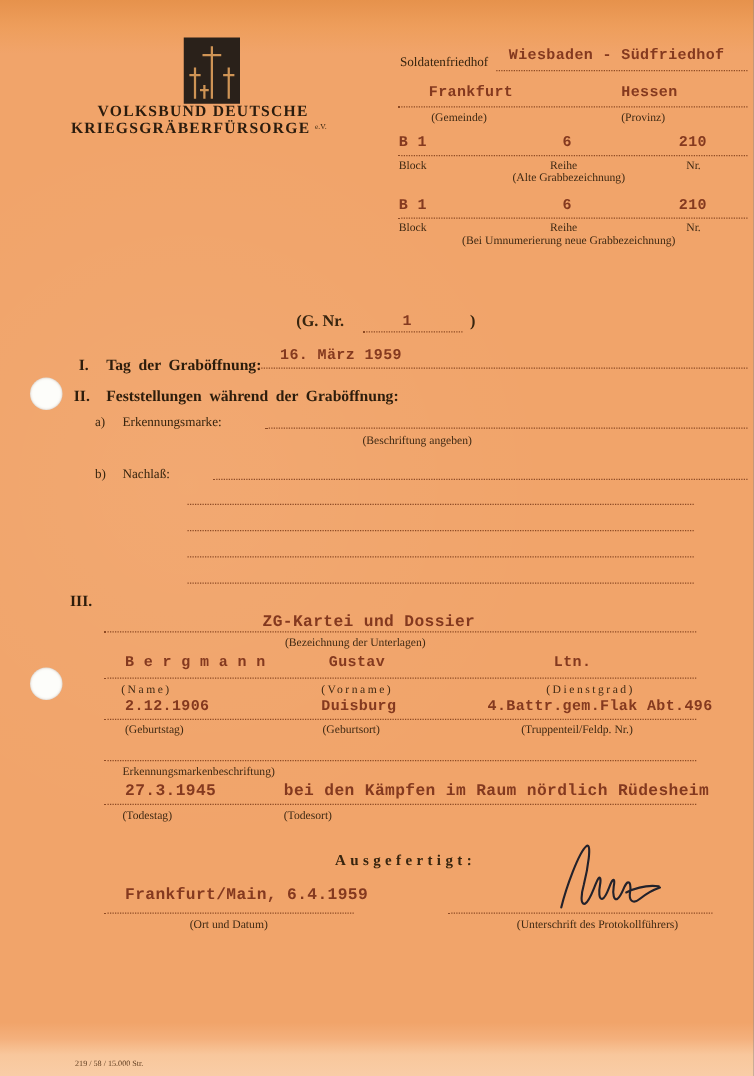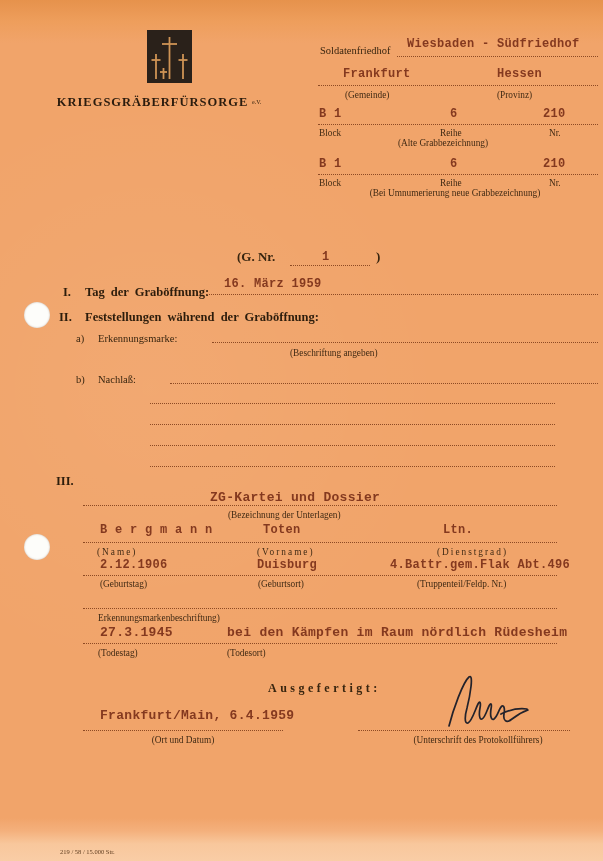--- a/index.html
+++ b/index.html
@@ -39,41 +39,42 @@
           <line x1="15" y1="14" x2="30" y2="14"></line>
         <line x1="9" y1="24" x2="9" y2="49"></line>
           <line x1="4.5" y1="30" x2="13.5" y2="30"></line>
         <line x1="36" y1="24" x2="36" y2="49"></line>
           <line x1="31.5" y1="30" x2="40.5" y2="30"></line>
         <line x1="16.5" y1="38" x2="16.5" y2="49"></line>
           <line x1="13" y1="42" x2="20" y2="42"></line>
       </g>
     </svg>
   </div>
+  <div class="abs orgname ctr" style="left:40px;top:82px;width:245px;">VOLKSBUND DEUTSCHE</div>
   <div class="abs orgname ctr" style="left:30px;top:95px;width:245px;">KRIEGSGRÄBERFÜRSORGE</div>
   <div class="abs printed" style="left:252px;top:99px;font-size:6px;">e.V.</div>
 
   <div class="abs printed lbl" style="left:320px;top:45px;">Soldatenfriedhof</div>
   <div class="abs typed" style="left:407px;top:37px;">Wiesbaden - Südfriedhof</div>
   <div class="abs dot" style="left:397px;top:56px;width:201px;"></div>
 
   <div class="abs typed" style="left:343px;top:67px;">Frankfurt</div>
   <div class="abs typed" style="left:497px;top:67px;">Hessen</div>
   <div class="abs dot" style="left:318px;top:85px;width:280px;"></div>
   <div class="abs printed sub" style="left:345px;top:90px;">(Gemeinde)</div>
   <div class="abs printed sub" style="left:497px;top:90px;">(Provinz)</div>
 
   <div class="abs typed" style="left:319px;top:107px;">B 1</div>
   <div class="abs typed" style="left:450px;top:107px;">6</div>
   <div class="abs typed" style="left:543px;top:107px;">210</div>
   <div class="abs dot" style="left:318px;top:124px;width:280px;"></div>
   <div class="abs printed sub" style="left:319px;top:128px;">Block</div>
   <div class="abs printed sub" style="left:440px;top:128px;">Reihe</div>
   <div class="abs printed sub" style="left:549px;top:128px;">Nr.</div>
-  <div class="abs printed sub ctr" style="left:348px;top:138px;width:190px;">(Alte Grabbezeichnung)</div>
+  <div class="abs printed sub ctr" style="left:360px;top:138px;width:190px;">(Alte Grabbezeichnung)</div>
 
   <div class="abs typed" style="left:319px;top:157px;">B 1</div>
   <div class="abs typed" style="left:450px;top:157px;">6</div>
   <div class="abs typed" style="left:543px;top:157px;">210</div>
   <div class="abs dot" style="left:318px;top:174px;width:280px;"></div>
   <div class="abs printed sub" style="left:319px;top:178px;">Block</div>
   <div class="abs printed sub" style="left:440px;top:178px;">Reihe</div>
   <div class="abs printed sub" style="left:549px;top:178px;">Nr.</div>
   <div class="abs printed sub ctr" style="left:305px;top:188px;width:300px;">(Bei Umnumerierung neue Grabbezeichnung)</div>
 
@@ -104,21 +105,21 @@
   <div class="abs dot" style="left:150px;top:445px;width:405px;"></div>
   <div class="abs dot" style="left:150px;top:466px;width:405px;"></div>
 
   <div class="abs printed hdr" style="left:56px;top:474px;">III.</div>
 
   <div class="abs typed" style="left:210px;top:490px;font-size:13px;">ZG-Kartei und Dossier</div>
   <div class="abs dot" style="left:83px;top:505px;width:474px;"></div>
   <div class="abs printed sub" style="left:228px;top:510px;">(Bezeichnung der Unterlagen)</div>
 
   <div class="abs typed" style="left:100px;top:523px;">B e r g m a n n</div>
-  <div class="abs typed" style="left:263px;top:523px;">Toten</div>
+  <div class="abs typed" style="left:263px;top:523px;">Gustav</div>
   <div class="abs typed" style="left:443px;top:523px;">Ltn.</div>
   <div class="abs dot" style="left:83px;top:542px;width:474px;"></div>
   <div class="abs printed sub wide" style="left:97px;top:547px;">(Name)</div>
   <div class="abs printed sub wide" style="left:257px;top:547px;">(Vorname)</div>
   <div class="abs printed sub wide" style="left:437px;top:547px;">(Dienstgrad)</div>
 
   <div class="abs typed" style="left:100px;top:558px;">2.12.1906</div>
   <div class="abs typed" style="left:257px;top:558px;">Duisburg</div>
   <div class="abs typed" style="left:390px;top:558px;">4.Battr.gem.Flak Abt.496</div>
   <div class="abs dot" style="left:83px;top:575px;width:474px;"></div>

